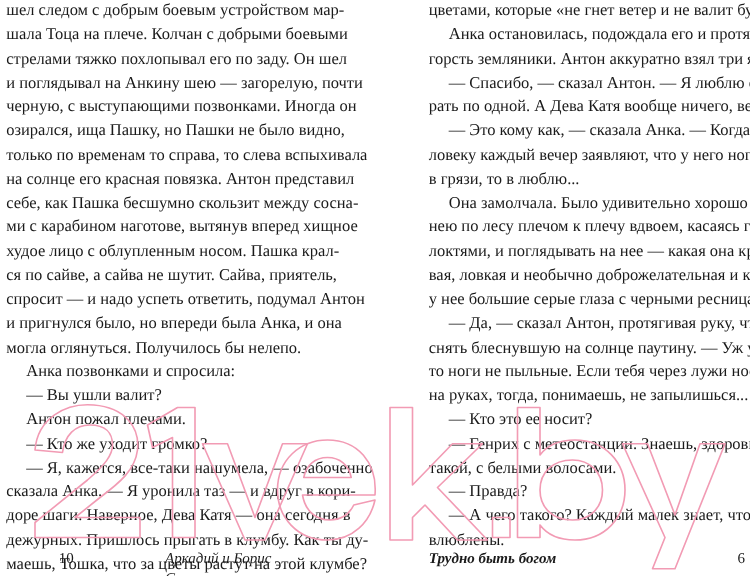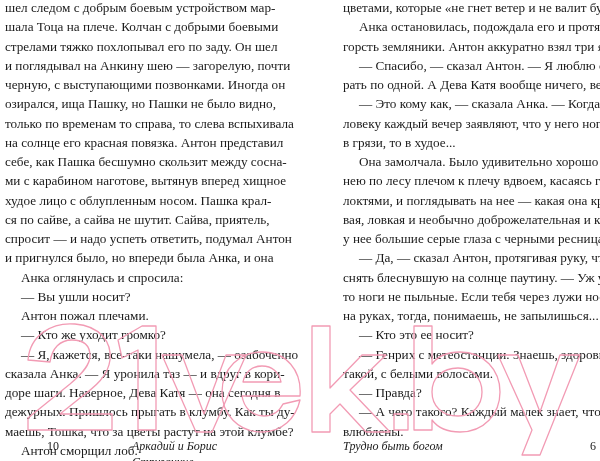--- a/index.html
+++ b/index.html
@@ -25,21 +25,21 @@
   .line.last { text-align-last: left; }
   .line.indent { padding-left: 16px; }
   .footer {
     position: absolute; top: 438px; left: 0; right: 0; height: 16px;
     font-size: 12px; line-height: 16px;
   }
   .folio { position: absolute; top: 0; }
   .running-head { position: absolute; top: 0; font-style: italic; }
   .page-left .folio { left: 0; margin-left: 42px; }
   .page-left .running-head { left: 127px; }
-  .page-right .running-head { left: 0; }
+  .page-right .running-head { left: 0; font-weight: bold; }
   .page-right .folio { right: 0; }
   .watermark {
     position: absolute; left: 0; top: 0; width: 600px; height: 461px;
     pointer-events: none;
   }
 </style>
 </head>
 <body>
 
 <div class="page page-left">
@@ -51,22 +51,23 @@
       <span class="line">черную, с выступающими позвонками. Иногда он</span>
       <span class="line">озирался, ища Пашку, но Пашки не было видно,</span>
       <span class="line">только по временам то справа, то слева вспыхивала</span>
       <span class="line">на солнце его красная повязка. Антон представил</span>
       <span class="line">себе, как Пашка бесшумно скользит между сосна-</span>
       <span class="line">ми с карабином наготове, вытянув вперед хищное</span>
       <span class="line">худое лицо с облупленным носом. Пашка крал-</span>
       <span class="line">ся по сайве, а сайва не шутит. Сайва, приятель,</span>
       <span class="line">спросит — и надо успеть ответить, подумал Антон</span>
       <span class="line">и пригнулся было, но впереди была Анка, и она</span>
-      <span class="line indent last">Анка оглянулась и спросила:</span>
-      <span class="line indent last">— Вы ушли носит?</span>
+      <span class="line last">могла оглянуться. Получилось бы нелепо.</span>
+      <span class="line indent last">Анка позвонками и спросила:</span>
+      <span class="line indent last">— Вы ушли валит?</span>
       <span class="line indent last">Антон пожал плечами.</span>
       <span class="line indent last">— Кто же уходит громко?</span>
       <span class="line indent">— Я, кажется, все-таки нашумела, — озабоченно</span>
       <span class="line">сказала Анка. — Я уронила таз — и вдруг в кори-</span>
       <span class="line">доре шаги. Наверное, Дева Катя — она сегодня в</span>
       <span class="line">дежурных. Пришлось прыгать в клумбу. Как ты ду-</span>
       <span class="line last">маешь, Тошка, что за цветы растут на этой клумбе?</span>
       <span class="line indent last">Антон сморщил лоб.</span>
     </div>
   <div class="footer">
@@ -77,21 +78,21 @@
 
 <div class="page page-right">
   <div class="body-text" id="right-body">
       <span class="line">цветами, которые «не гнет ветер и не валит буря».</span>
       <span class="line indent">Анка остановилась, подождала его и протянула</span>
       <span class="line last">горсть земляники. Антон аккуратно взял три ягоды.</span>
       <span class="line indent">— Спасибо, — сказал Антон. — Я люблю соби-</span>
       <span class="line last">рать по одной. А Дева Катя вообще ничего, верно?</span>
       <span class="line indent">— Это кому как, — сказала Анка. — Когда че-</span>
       <span class="line">ловеку каждый вечер заявляют, что у него ноги то</span>
-      <span class="line last">в грязи, то в худое...</span>
+      <span class="line last">в грязи, то в люблю...</span>
       <span class="line indent">Она замолчала. Было удивительно хорошо идти с</span>
       <span class="line">нею по лесу плечом к плечу вдвоем, касаясь голыми</span>
       <span class="line">локтями, и поглядывать на нее — какая она краси-</span>
       <span class="line">вая, ловкая и необычно доброжелательная и какие</span>
       <span class="line last">у нее большие серые глаза с черными ресницами.</span>
       <span class="line indent">— Да, — сказал Антон, протягивая руку, чтобы</span>
       <span class="line">снять блеснувшую на солнце паутину. — Уж у нее-</span>
       <span class="line">то ноги не пыльные. Если тебя через лужи носят</span>
       <span class="line last">на руках, тогда, понимаешь, не запылишься...</span>
       <span class="line indent last">— Кто это ее носит?</span>

